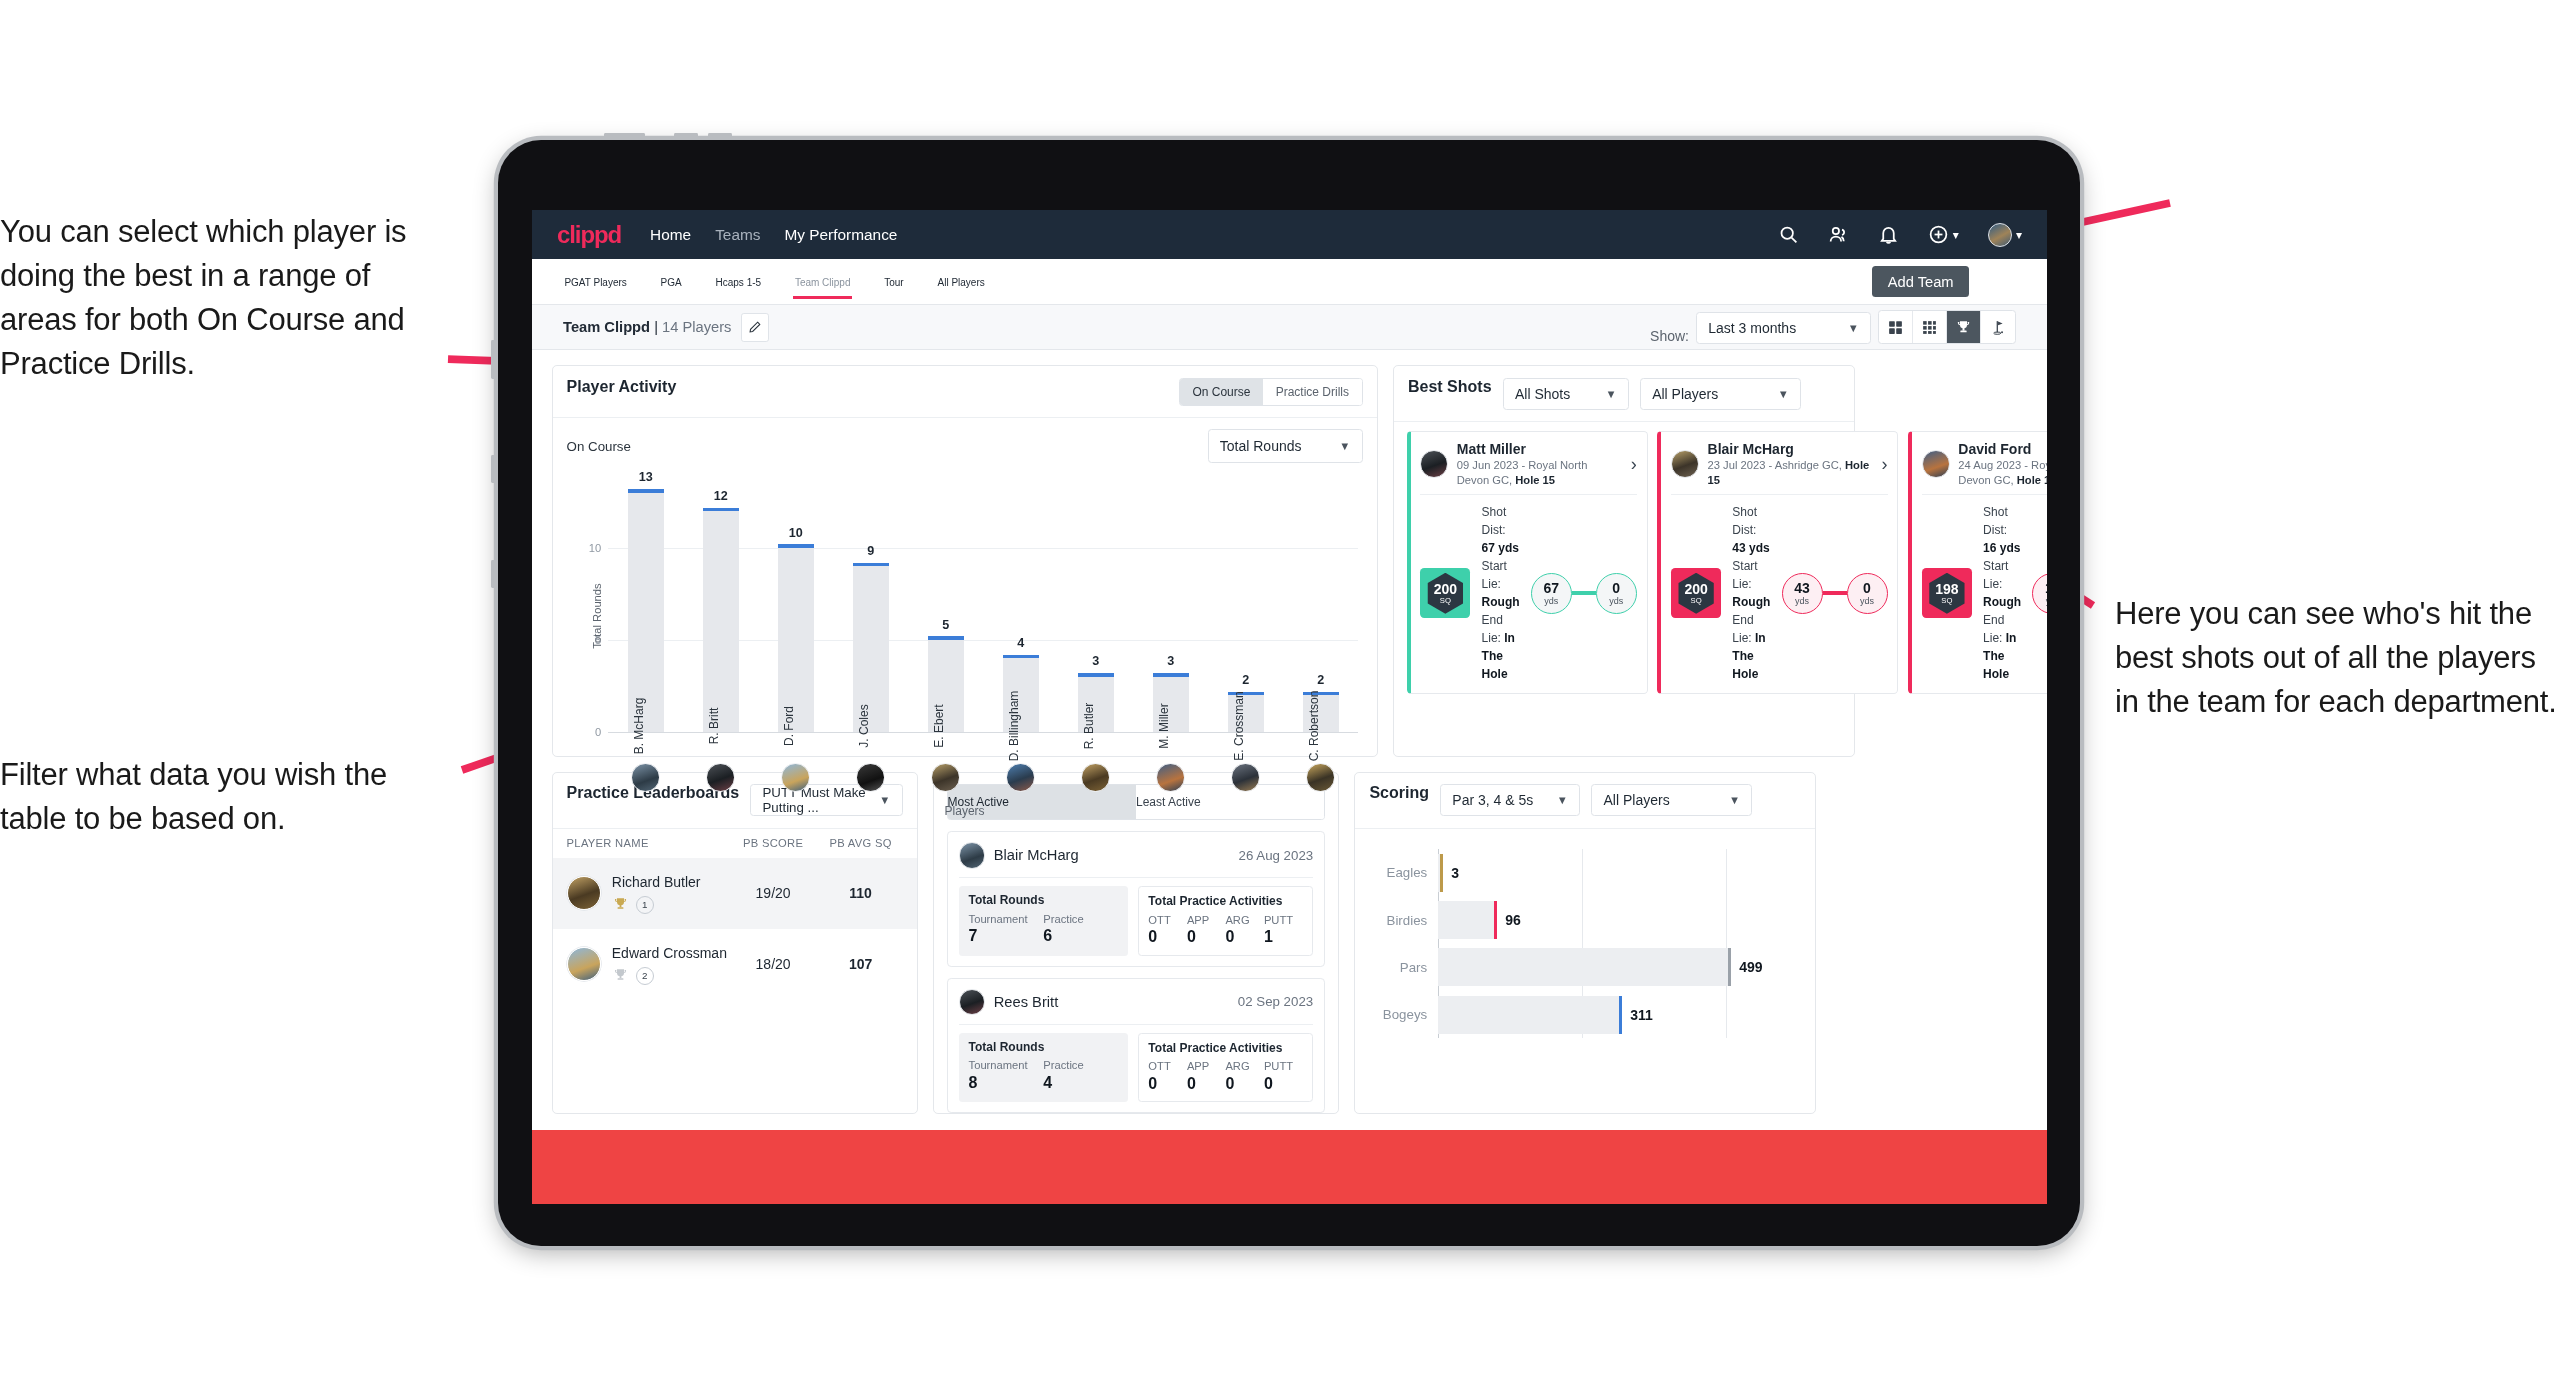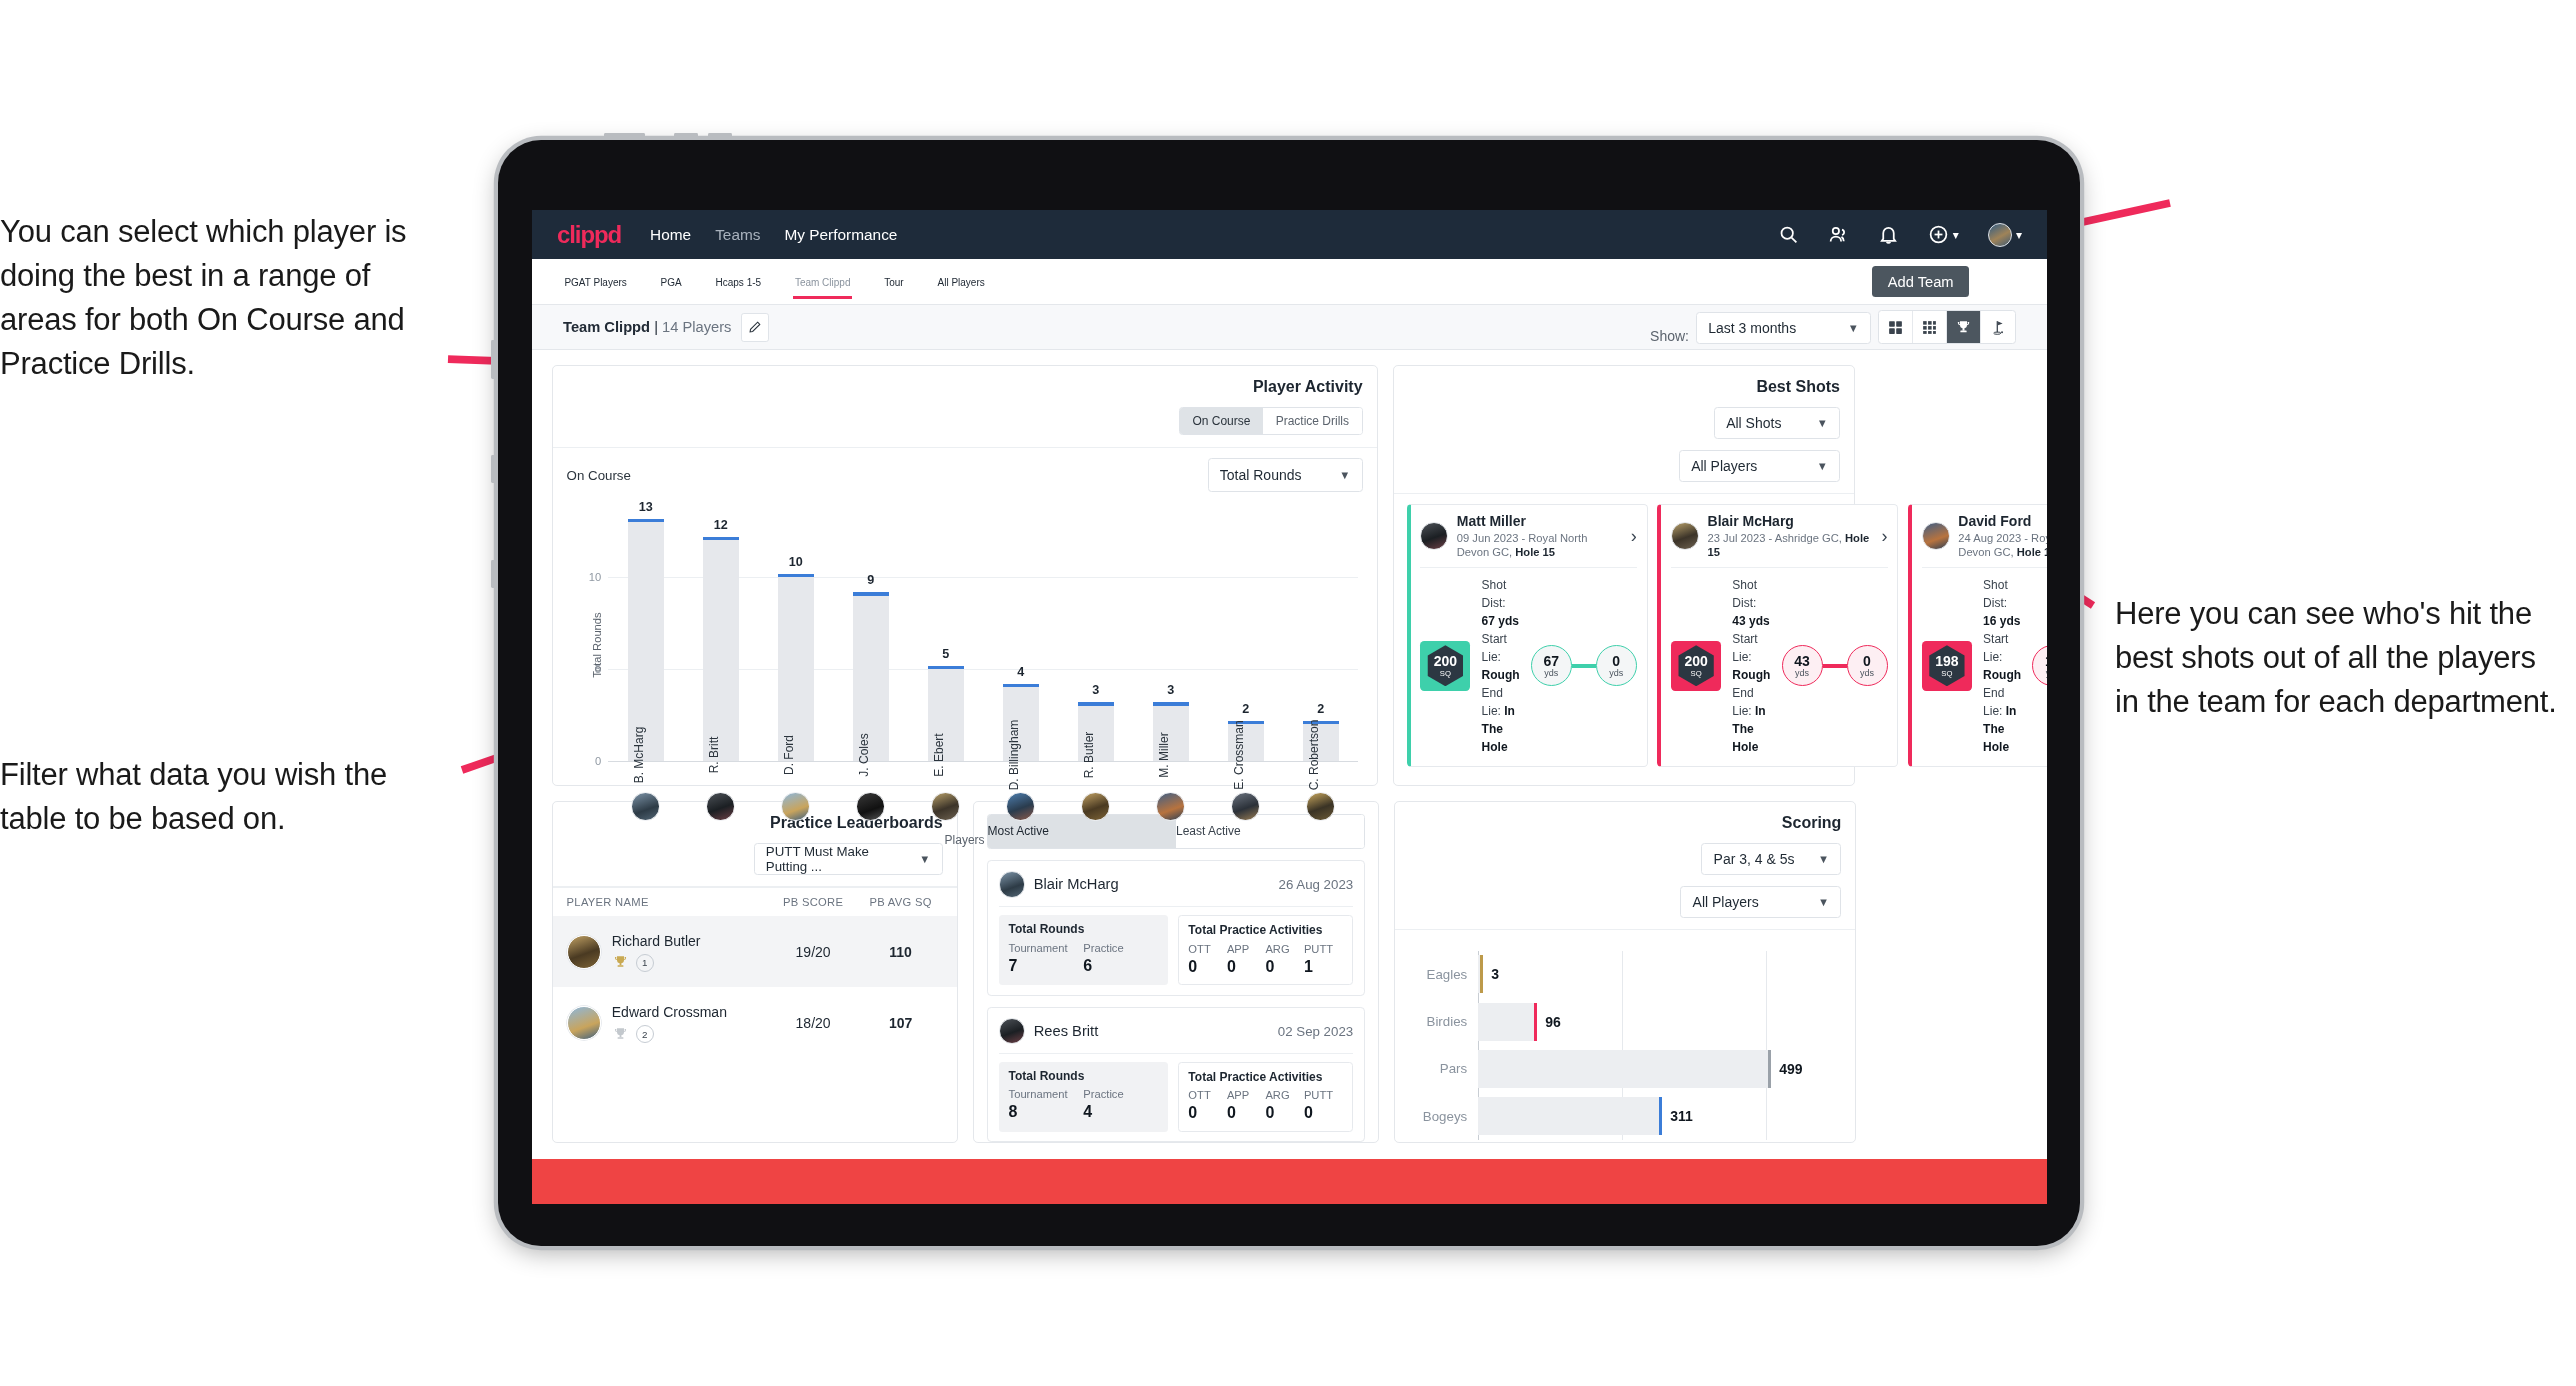--- a/index.html
+++ b/index.html
@@ -102,21 +102,21 @@
   .select .cv { color: #4b545e; font-size: 11.2px; }
   .viewtoggle { display: flex; border: 0.7px solid #dfe3e8; border-radius: 3.5px; overflow: hidden; background: #fff; }
   .vt { width: 34px; height: 32px; display: flex; align-items: center; justify-content: center; border-right: 0.7px solid #e6e9ed; }
   .vt:last-child { border-right: 0; }
   .vt.active { background: #4c565f; }
   .vt svg { width: 17px; height: 17px; }
 
   
   .content { padding: 15.4px 19.6px; background: #fff; display: flex; gap: 15.4px; flex-wrap: wrap; }
   .card { background: #fff; border: 0.7px solid #e4e7eb; border-radius: 4.9px; }
-  .card-hd { display: flex; align-items: flex-end; padding: 11.2px 14px; gap: 11.2px; flex-direction: column; }
+  .card-hd { display: flex; align-items: flex-start; padding: 11.2px 14px; gap: 11.2px; }
   .card-title { font-size: 16px; font-weight: 700; color: #1d2630; white-space: nowrap; }
   .hr { height: 0.7px; background: #eceff2; }
 
   .seg { display: flex; border: 0.7px solid #dfe3e8; border-radius: 3.5px; overflow: hidden; }
   .seg > div { padding: 6.3px 12.6px; font-size: 12px; color: #5b636d; background: #fff; white-space: nowrap; }
   .seg > div.on { background: #dfe3e7; color: #2b343d; }
 
   
   .pa { width: 826px; }
   .pa-sub { display: flex; align-items: center; padding: 11.2px 14px 2.8px; }
@@ -181,21 +181,21 @@
     border: 1.4px solid #3ed0ab; display: flex; flex-direction: column;
     align-items: center; justify-content: center; line-height: 1;
   }
   .dot.pink { border-color: #ef2a5b; background: #fdeff3; }
   .dot .n { font-size: 14px; font-weight: 700; color: #10171f; }
   .dot .u { font-size: 9px; color: #4b545e; margin-top: 1.4px; }
   .link { width: 24px; height: 4.2px; background: #3ed0ab; }
   .link.pink { background: #ef2a5b; }
 
   
-  .pl { width: 406px; }
+  .pl { width: 366px; }
   .pl .card-hd .select { margin-left: auto; width: 189px; height: 32px; font-size: 13.3px; }
   .pl-sub { padding: 11.2px 14px 8.4px; font-size: 14.7px; color: #1d2630; }
   .pl-sub b { font-weight: 700; }
   .pl-sub span { color: #6b7480; }
   .pl-hdr { display: flex; padding: 8.4px 14px; font-size: 11.2px; color: #6b7480; letter-spacing: 0.3px; }
   .pl-hdr .c1 { flex: 1; }
   .pl-hdr .c2 { width: 91px; text-align: center; }
   .pl-hdr .c3 { width: 84px; text-align: center; }
   .pl-row { display: flex; align-items: center; padding: 15.4px 14px; }
   .pl-row.alt { background: #f3f4f6; }

